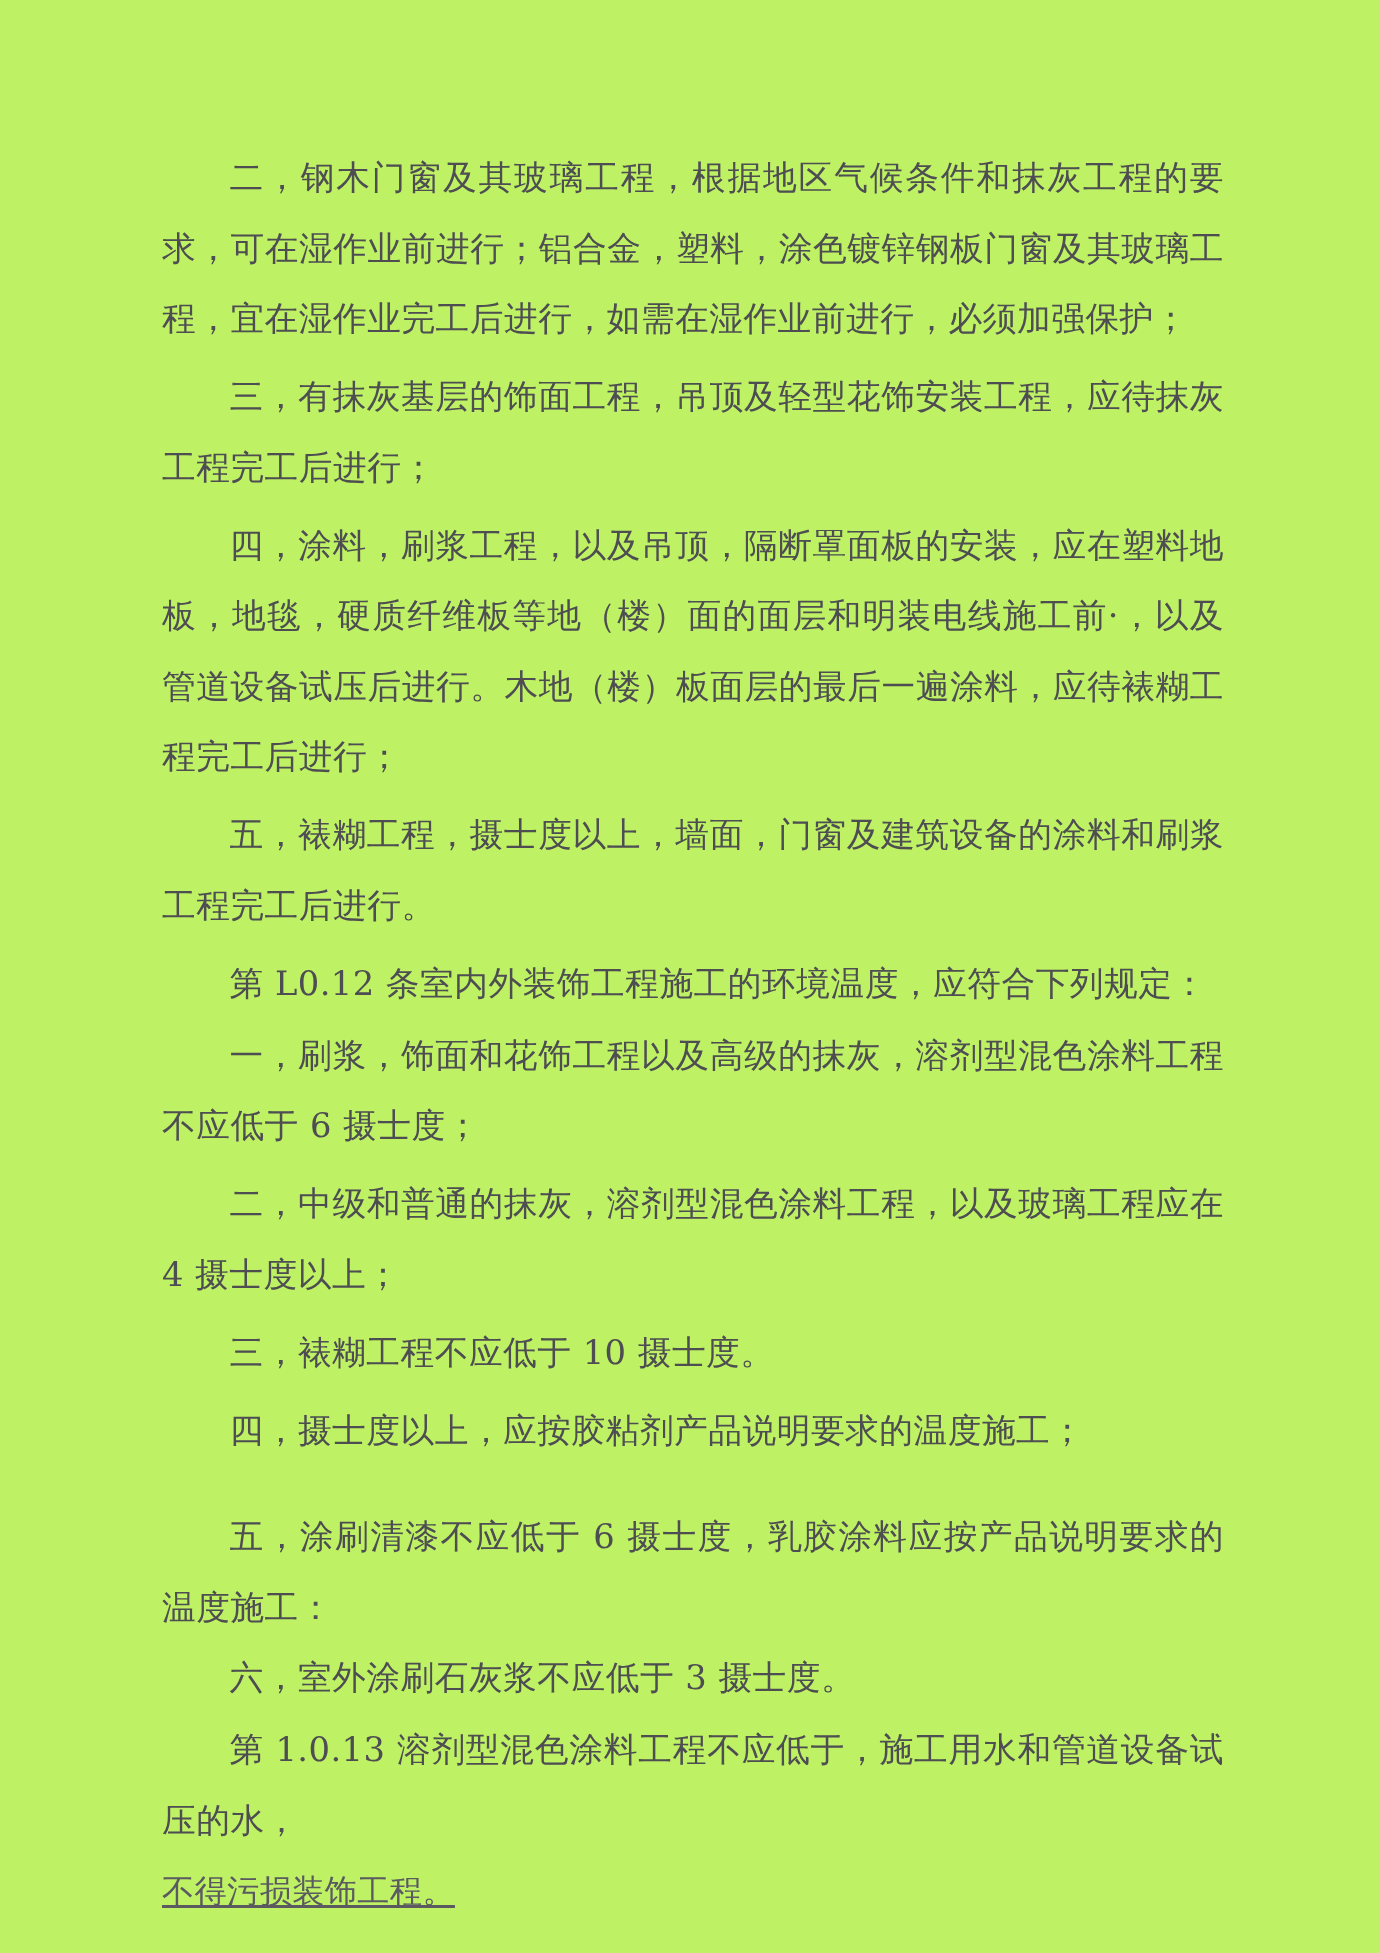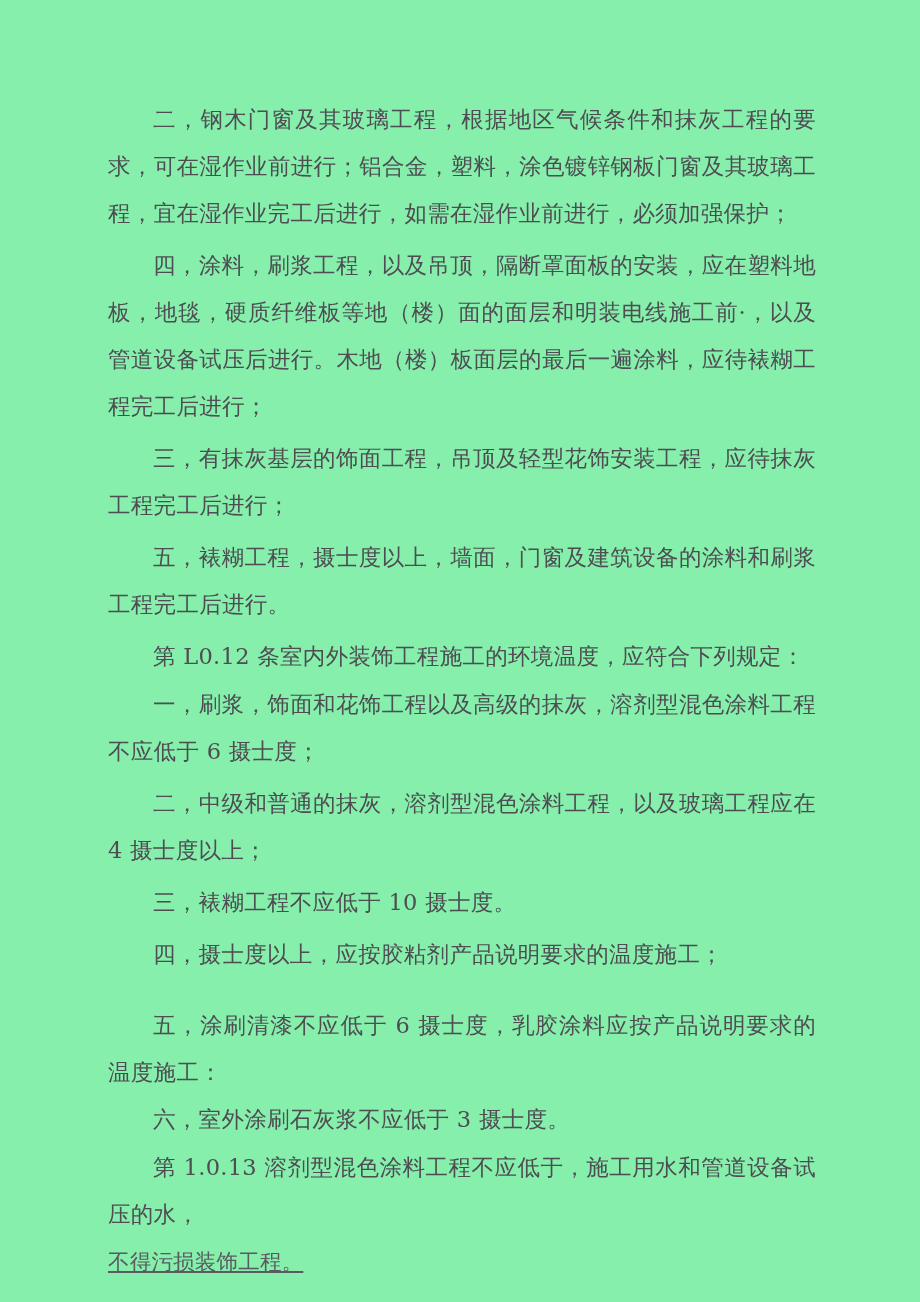--- a/index.html
+++ b/index.html
@@ -7,21 +7,21 @@
     margin: 0;
     padding: 0;
     background: #ffffff;
   }
 
   #page {
     position: relative;
     width: 920px;
     height: 1302px;
     margin: 0 auto;
-    background: #86efac;
+    background: #bef264;
     overflow: hidden;
     font-family: "DejaVu Serif", "Liberation Serif", serif;
   }
 
   
   #doc-body {
     position: absolute;
     left: 108px;
     top: 96px;
     width: 708px;
@@ -62,23 +62,23 @@
 </style>
 </head>
 <body>
 
 <div id="page">
 
   <div id="doc-body">
 
     <p class="para gap-0">二，钢木门窗及其玻璃工程，根据地区气候条件和抹灰工程的要求，可在湿作业前进行；铝合金，塑料，涂色镀锌钢板门窗及其玻璃工程，宜在湿作业完工后进行，如需在湿作业前进行，必须加强保护；</p>
 
+    <p class="para gap-md">三，有抹灰基层的饰面工程，吊顶及轻型花饰安装工程，应待抹灰工程完工后进行；</p>
+
     <p class="para gap-md">四，涂料，刷浆工程，以及吊顶，隔断罩面板的安装，应在塑料地板，地毯，硬质纤维板等地（楼）面的面层和明装电线施工前·，以及管道设备试压后进行。木地（楼）板面层的最后一遍涂料，应待裱糊工程完工后进行；</p>
-
-    <p class="para gap-md">三，有抹灰基层的饰面工程，吊顶及轻型花饰安装工程，应待抹灰工程完工后进行；</p>
 
     <p class="para gap-md">五，裱糊工程，摄士度以上，墙面，门窗及建筑设备的涂料和刷浆工程完工后进行。</p>
 
     <p class="para gap-md">第 L0.12 条室内外装饰工程施工的环境温度，应符合下列规定：</p>
 
     <p class="para gap-sm">一，刷浆，饰面和花饰工程以及高级的抹灰，溶剂型混色涂料工程不应低于 6 摄士度；</p>
 
     <p class="para gap-md">二，中级和普通的抹灰，溶剂型混色涂料工程，以及玻璃工程应在 4 摄士度以上；</p>
 
     <p class="para gap-md">三，裱糊工程不应低于 10 摄士度。</p>

